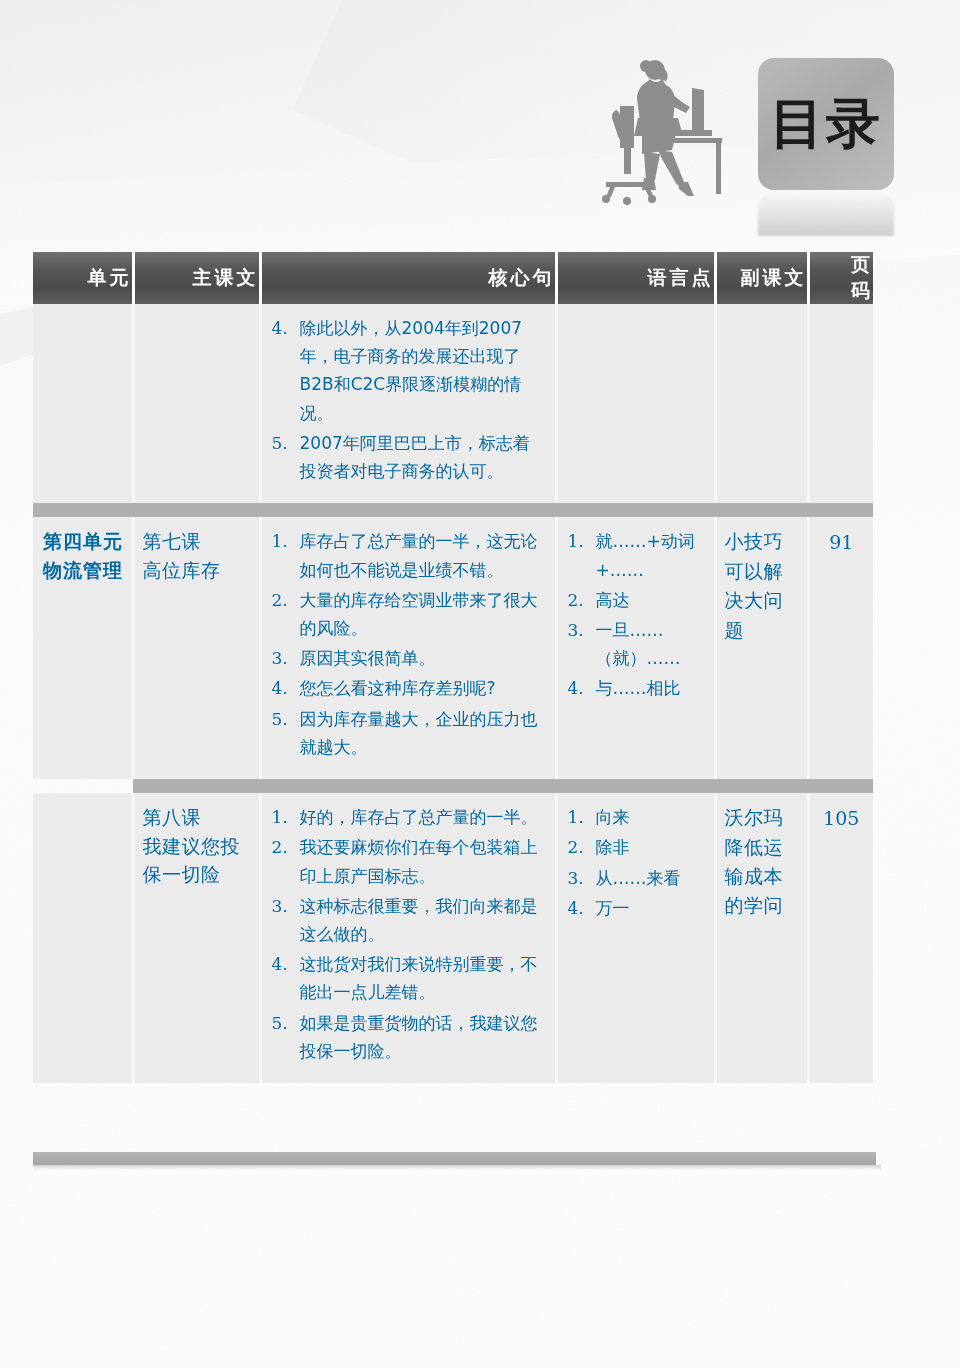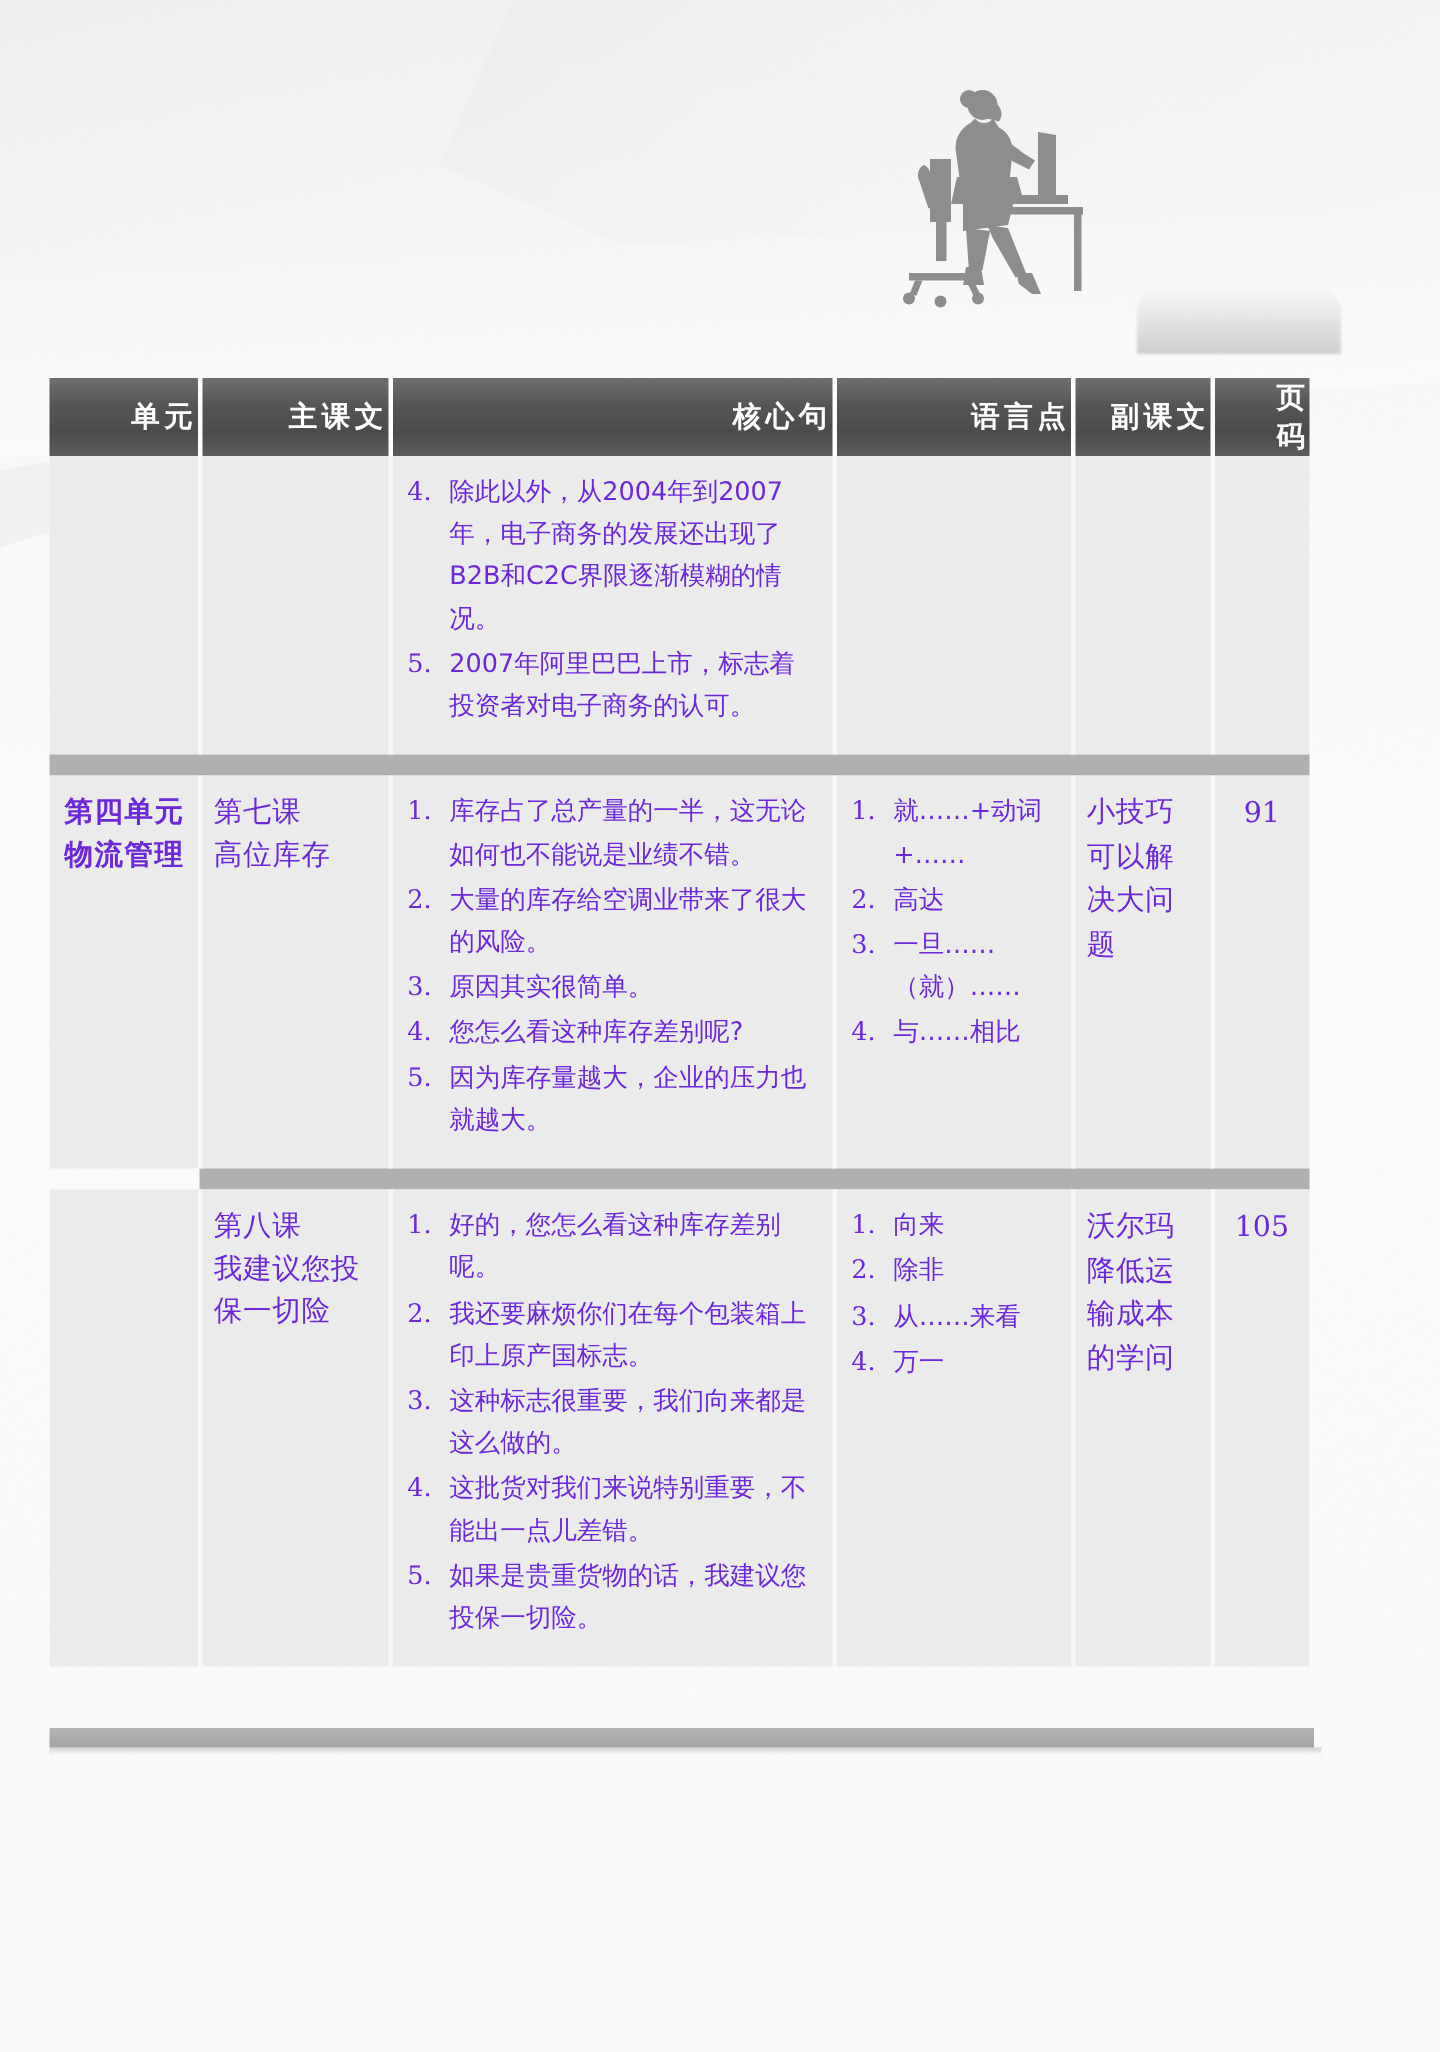--- a/index.html
+++ b/index.html
@@ -130,21 +130,21 @@
   }
   thead th:last-child { border-right: none; padding-left: 21px; }
 
   tbody td {
     background: #ebebeb;
     border-right: 3px solid #f7f7f7;
     border-left: none;
     padding: 10px 8px 16px 8px;
     vertical-align: top;
     font-size: 17px;
-    color: #6d28d9;
+    color: #0369a1;
     line-height: 1.62;
   }
   tbody td:last-child { border-right: none; }
 
   tr.band-row td {
     padding: 0;
     height: 14px;
     background: #b0b0b0;
     border-right: none;
   }
@@ -281,20 +281,23 @@
       <path d="M56 84h66v5H56z"></path>
       <rect x="116" y="88" width="5" height="52"></rect>
 
       <path d="M92 34l12 2v42l-12 2z"></path>
       <path d="M86 76h26v6H86z"></path>
 
       <path d="M64 76h26v6H64z"></path>
     </g>
   </svg>
 
+  <div class="toc-badge">
+    <span class="toc-badge-text">目录</span>
+  </div>
   <div class="toc-reflection"></div>
 </div>
 
 <table class="toc-table">
   <colgroup>
     <col class="c-unit">
       <col class="c-main">
       <col class="c-core">
     <col class="c-lang">
       <col class="c-sec">
@@ -366,21 +369,21 @@
     </tr>
 
     <tr>
       <td class="cell-unit"></td>
       <td class="cell-main">
         <div>第八课</div>
         <div>我建议您投保一切险</div>
       </td>
       <td>
         <ol class="num-list">
-          <li>好的，您怎么看这种库存差别呢。</li>
+          <li>好的，库存占了总产量的一半。</li>
           <li>我还要麻烦你们在每个包装箱上印上原产国标志。</li>
           <li>这种标志很重要，我们向来都是这么做的。</li>
           <li>这批货对我们来说特别重要，不能出一点儿差错。</li>
           <li>如果是贵重货物的话，我建议您投保一切险。</li>
         </ol>
       </td>
       <td>
         <ol class="num-list lang-list">
           <li>向来</li>
           <li>除非</li>

